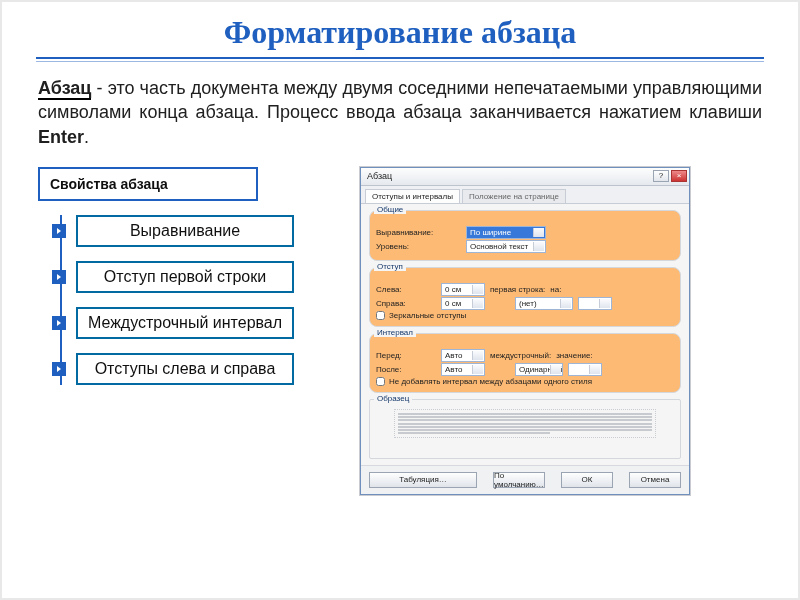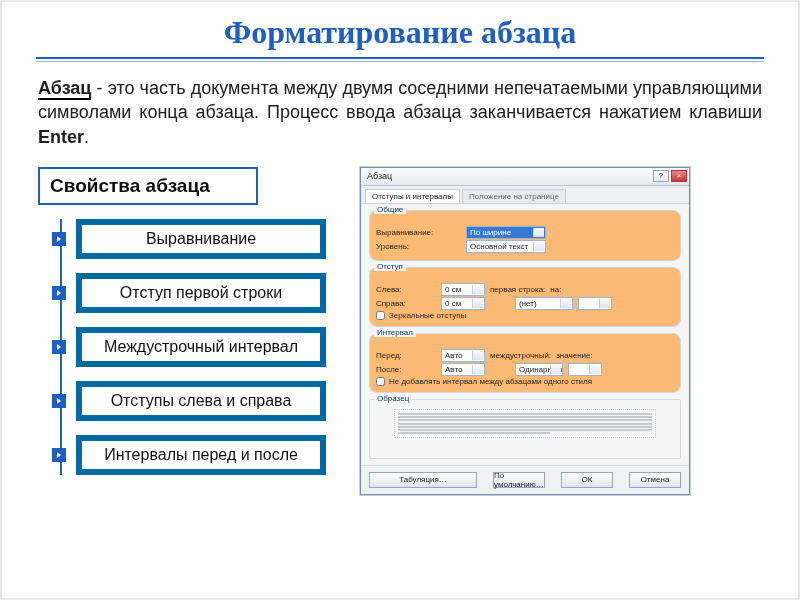--- a/index.html
+++ b/index.html
@@ -47,21 +47,21 @@
   }
   .left { width: 300px; }
   .header-box {
     border: 2px solid #1f5fbf;
     background: #fff;
     padding: 6px 10px;
     width: 220px;
     margin-bottom: 14px;
   }
   .header-box span {
-    font-size: 19px;
+    font-size: 14px;
     font-weight: 700;
     color: #0f0f0f;
   }
   .tree {
     margin-left: 22px;
     border-left: 2px solid #1f5fbf;
     padding-left: 0;
     position: relative;
   }
   .tree-item {
@@ -85,25 +85,25 @@
   }
   .marker::after {
     content: "";
     width: 0; height: 0;
     border-left: 4px solid #fff;
     border-top: 3px solid transparent;
     border-bottom: 3px solid transparent;
   }
   .prop-box {
     margin-left: 14px;
-    border: 6px solid #0369a1;
+    border: 2px solid #0369a1;
     background: #fff;
     padding: 5px 8px;
     text-align: center;
-    width: 250px;
+    width: 218px;
     font-size: 16px;
     color: #101010;
   }
   
   .dialog {
     border: 1px solid #6f8fbd;
     width: 330px;
     background: #f6f6f6;
     font-family: "Segoe UI", Tahoma, sans-serif;
     font-size: 7.8px;
@@ -201,24 +201,20 @@
           <div class="prop-box">Отступ первой строки</div>
         </div>
         <div class="tree-item">
           <div class="marker"></div>
           <div class="prop-box">Междустрочный интервал</div>
         </div>
         <div class="tree-item">
           <div class="marker"></div>
           <div class="prop-box">Отступы слева и справа</div>
         </div>
-        <div class="tree-item">
-          <div class="marker"></div>
-          <div class="prop-box">Интервалы перед и после</div>
-        </div>
       </div>
     </div>
 
     <div class="dialog">
       <div class="titlebar">
         <span class="t">Абзац</span>
         <div class="winbtns">
           <div class="winbtn">?</div>
           <div class="winbtn close">×</div>
         </div>

